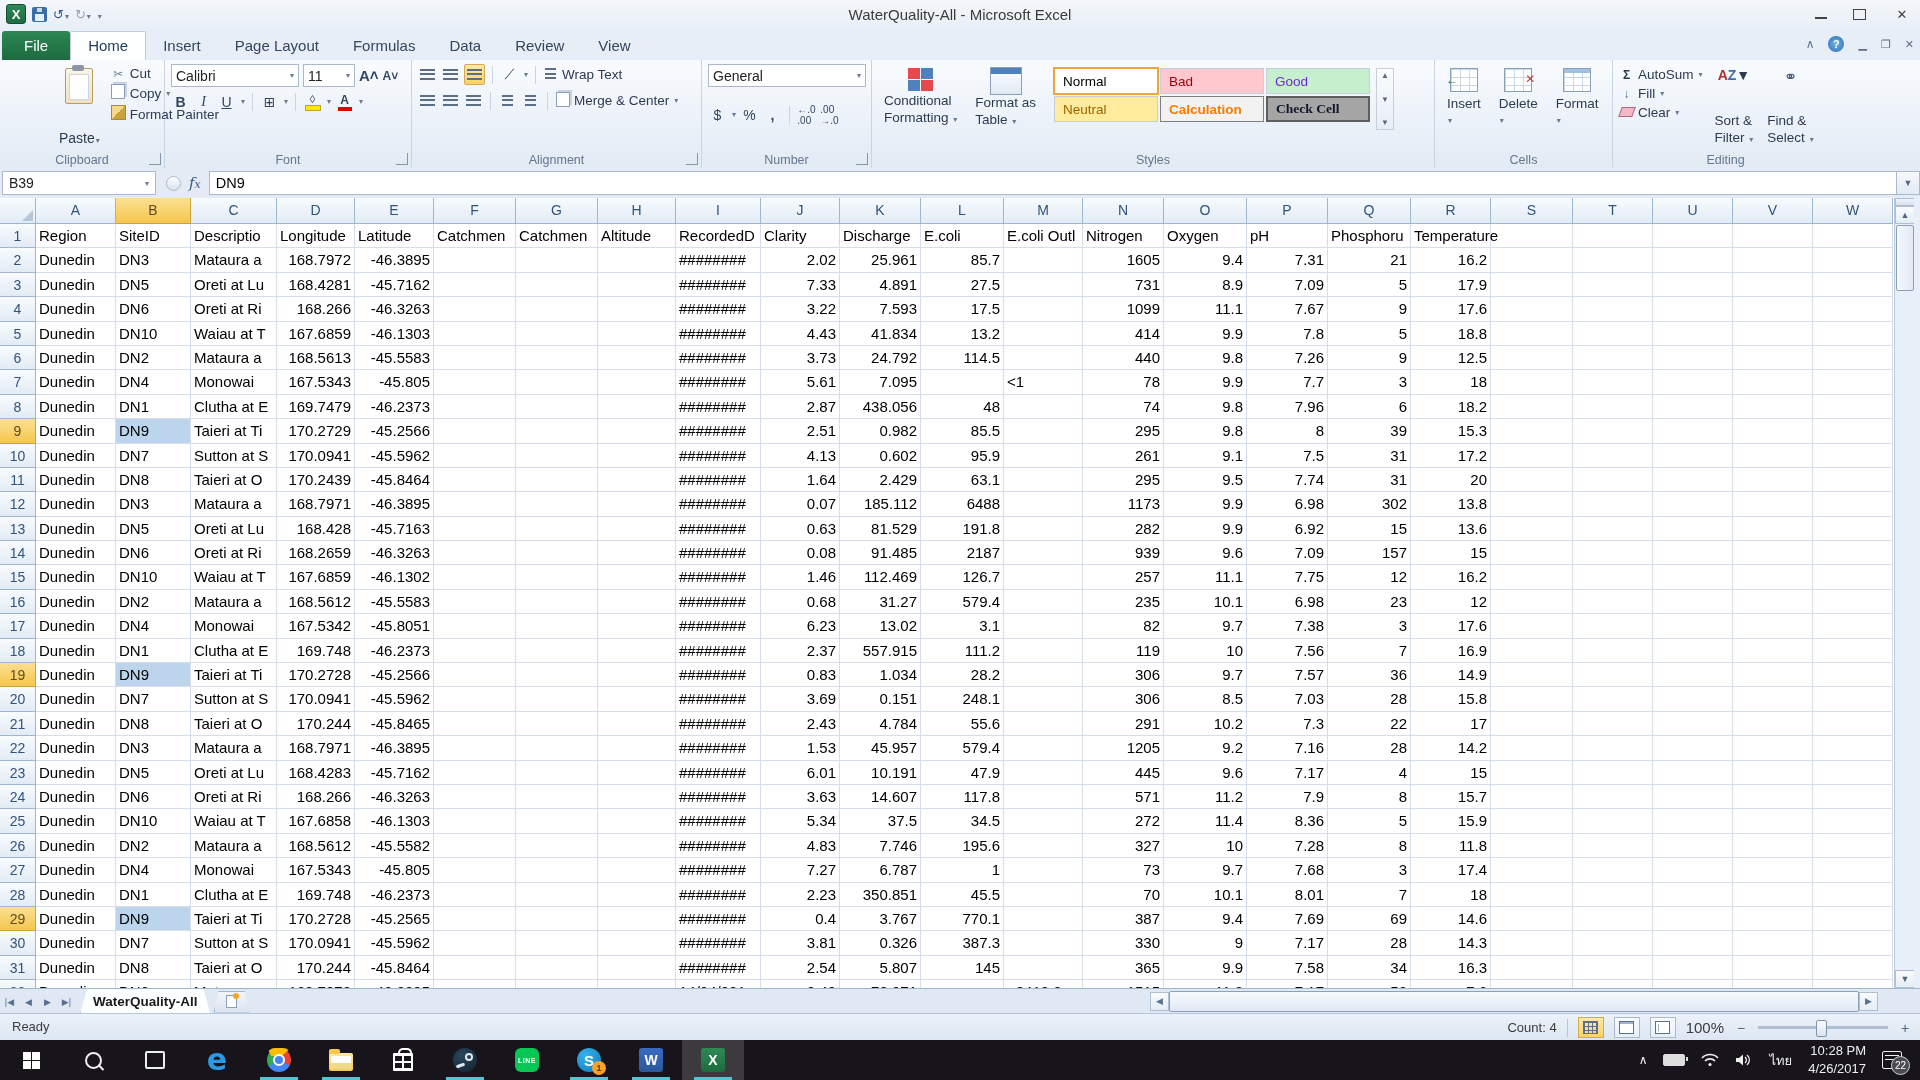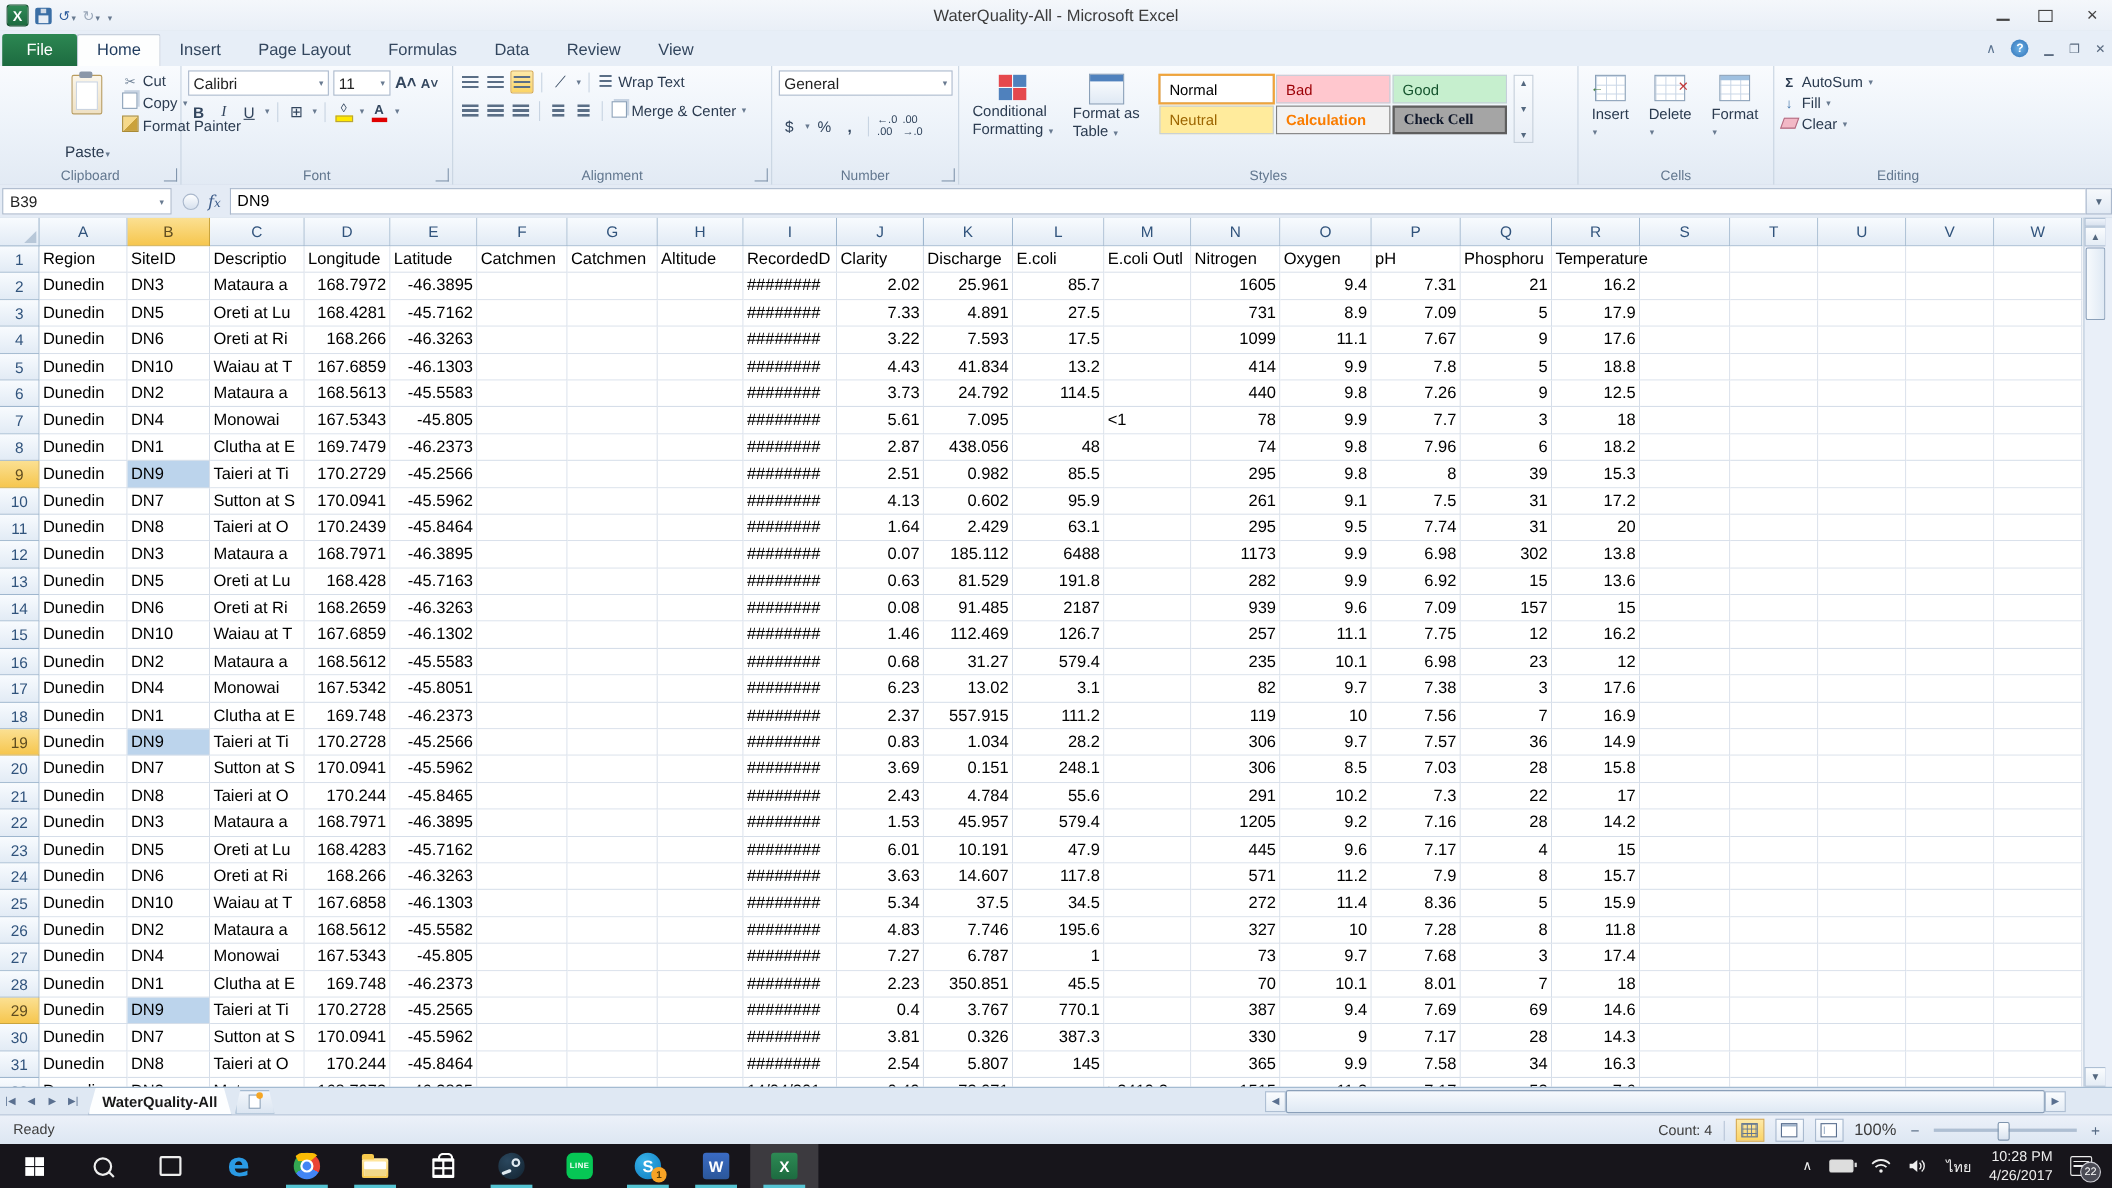--- a/index.html
+++ b/index.html
@@ -369,21 +369,21 @@
         </div>
         <span><span>Conditional</span><br><span>Formatting</span> <span class="dd">▾</span></span>
       </div>
       <div class="twoline">
         <div class="tbl-icon"></div>
         <span><span>Format as</span><br><span>Table</span> <span class="dd">▾</span></span>
       </div>
       <div style="display:grid;grid-template-columns:repeat(3,104px);grid-auto-rows:26px;gap:2px;margin-top:4px;margin-left:6px;">
         <div class="chip sel" style="background: rgb(255, 255, 255); color: rgb(0, 0, 0);">Normal</div>
         <div class="chip" style="background: rgb(255, 199, 206); color: rgb(156, 0, 6);">Bad</div>
-        <div class="chip" style="background: rgb(198, 239, 206); color: #14532d;">Good</div>
+        <div class="chip" style="background: rgb(198, 239, 206); color: #6d28d9;">Good</div>
         <div class="chip" style="background: rgb(255, 235, 156); color: rgb(156, 101, 0);">Neutral</div>
         <div class="chip calc" style="background: rgb(242, 242, 242); color: rgb(250, 125, 0);">Calculation</div>
         <div class="chip checkcell" style="background: rgb(165, 165, 165); color: #0f172a; font-family: Liberation Serif, serif;">Check Cell</div>
       </div>
       <div class="galscroll" style="height:56px;margin-top:4px;">
         <span>▲</span>
         <span>▼</span>
         <span>▼</span>
       </div>
     </div>
@@ -423,20 +423,30 @@
         <div class="sbtn">
             <span class="ic" style="color:#3a6ea5;font-weight:bold">↓</span>
             <span>Fill</span>
             <span class="dd">▾</span>
           </div>
         <div class="sbtn">
             <span class="ic"><span style="display:inline-block;width:12px;height:8px;background:#f2b8c6;border:1px solid #b06a80;transform:skewX(-20deg);"></span></span>
             <span>Clear</span>
             <span class="dd">▾</span>
           </div>
+      </div>
+      <div class="edit-big">
+        <div class="twoline">
+          <span style="font-size:14px;"><b style="color:#b03030">A</b><b style="color:#3a6ea5">Z</b>▼</span>
+          <span><span>Sort &amp;</span><br><span>Filter</span> <span class="dd">▾</span></span>
+        </div>
+        <div class="twoline">
+          <span style="font-size:16px;color:#3f5878;">⚭</span>
+          <span><span>Find &amp;</span><br><span>Select</span> <span class="dd">▾</span></span>
+        </div>
       </div>
     </div>
     <div class="rg-label"><span>Editing</span></div>
   </div>
 </div>
 
 <div id="fbar" class="abs">
   <div id="namebox">
       <span>B39</span>
       <span class="dd">▾</span>

